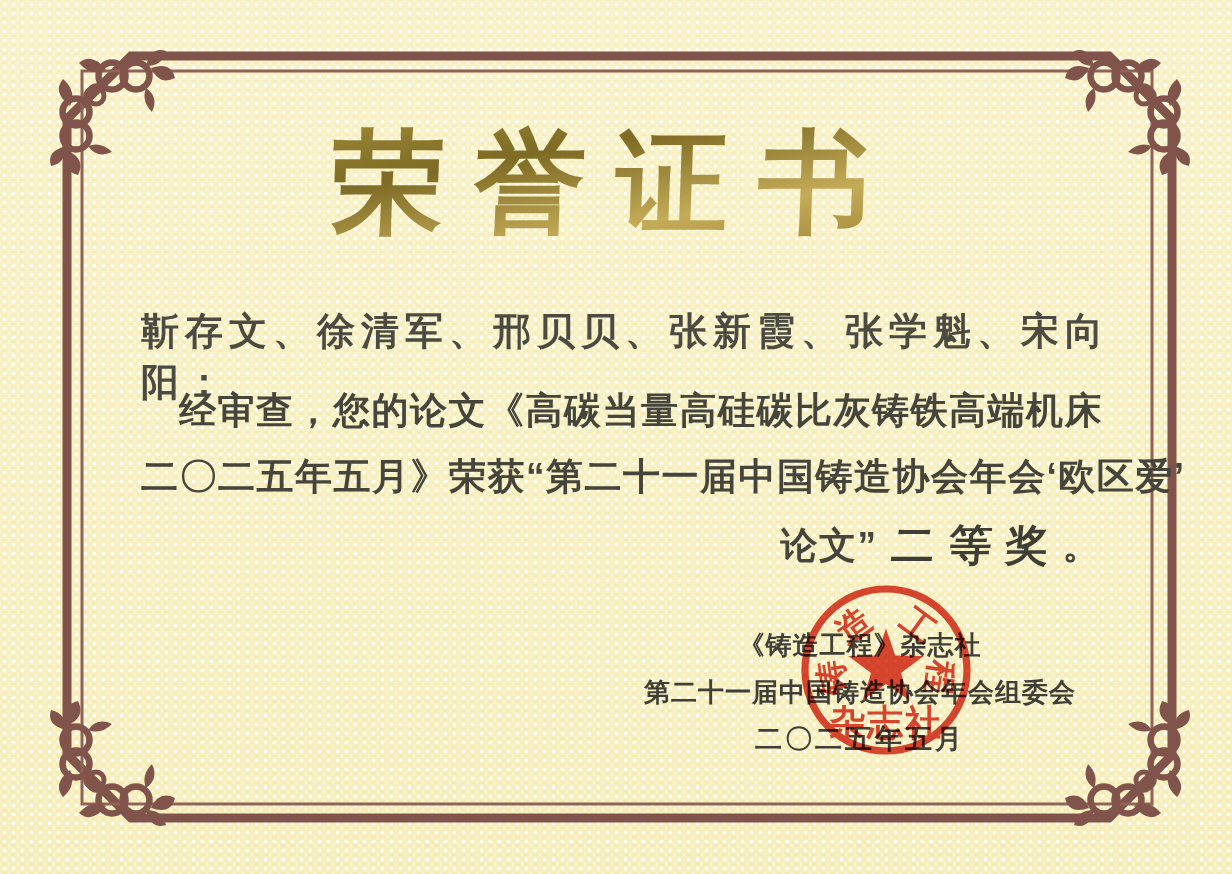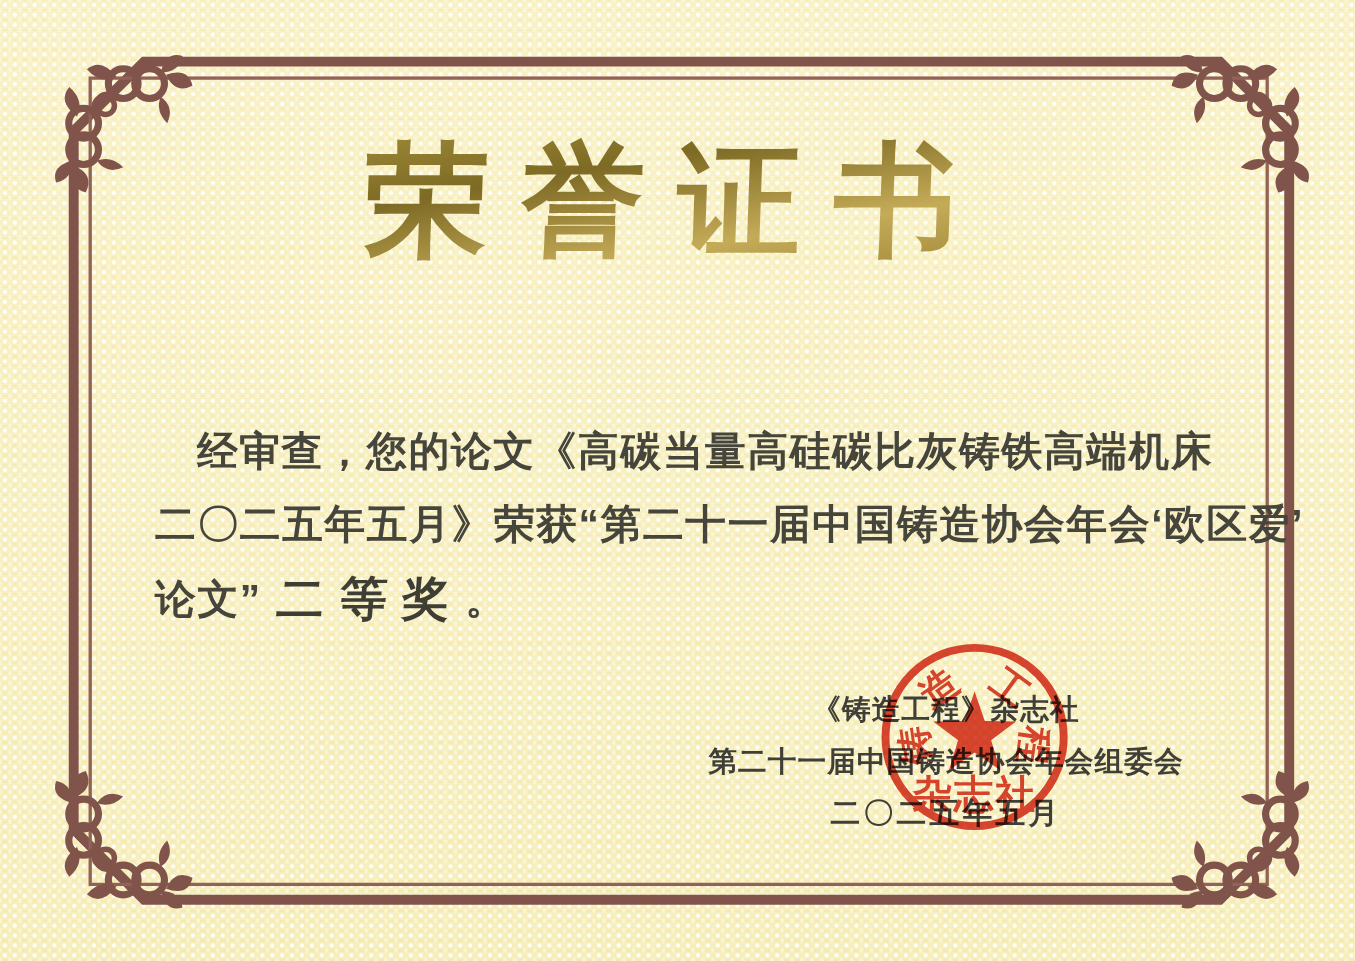--- a/index.html
+++ b/index.html
@@ -28,21 +28,21 @@
     -webkit-background-clip:text;background-clip:text;
     -webkit-text-fill-color:transparent;
     text-shadow:none;
     transform:skewX(-2deg);
   }
   .recipients{
     position:absolute;left:141px;top:306px;width:1000px;
     font-size:38px;font-weight:bold;letter-spacing:6px;
     color:#4b4b41;
   }
-  .body-text{position:absolute;left:141px;top:378px;width:960px;color:#45453b;}
+  .body-text{position:absolute;left:141px;top:378px;width:960px;color:#45453b;text-align:right;}
   .body-line{font-size:37px;font-weight:bold;letter-spacing:1.5px;line-height:66px;white-space:nowrap;}
   .indent{padding-left:38px;}
   .award{
     display:inline-block;font-size:43px;font-weight:900;letter-spacing:14px;
     margin-left:14px;transform:skewX(-5deg) translateY(2px);color:#3e3e34;
   }
   .signature{
     position:absolute;left:580px;top:622px;width:560px;
     text-align:center;color:#3f3f37;
   }
@@ -90,20 +90,21 @@
     </defs>
 
     <use href="#corner-flourish"></use>
     <use href="#corner-flourish" transform="translate(1240,0) scale(-1,1)"></use>
     <use href="#corner-flourish" transform="translate(0,876) scale(1,-1)"></use>
     <use href="#corner-flourish" transform="translate(1240,876) scale(-1,-1)"></use>
   </svg>
 
   <div class="title">荣誉证书</div>
 
+  <div class="recipients">靳存文、徐清军、邢贝贝、张新霞、张学魁、宋向阳：</div>
 
   <div class="body-text">
     <div class="body-line indent">经审查，您的论文《高碳当量高硅碳比灰铸铁高端机床</div>
     <div class="body-line">二〇二五年五月》荣获“第二十一届中国铸造协会年会‘欧区爱’</div>
     <div class="body-line">
       <span>论文”</span><span class="award">二等奖</span><span>。</span>
     </div>
   </div>
 
   <div class="signature">

